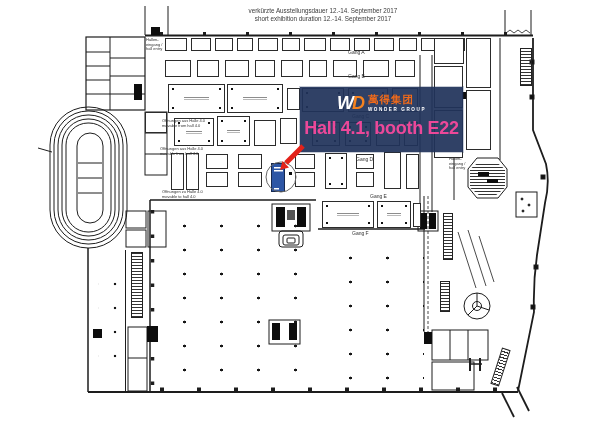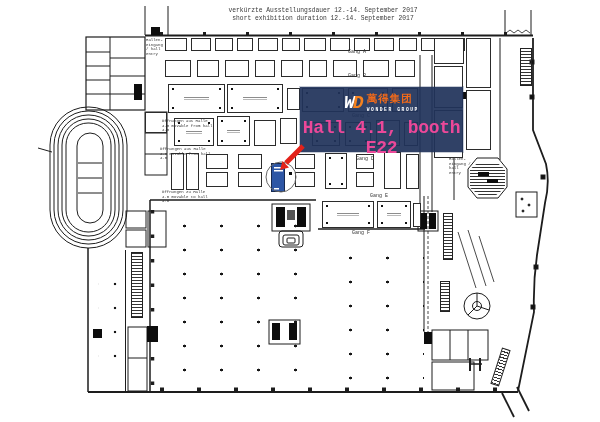--- a/index.html
+++ b/index.html
@@ -1,17 +1,17 @@
 <!DOCTYPE html>
 <html><head>
 <meta charset="utf-8">
 <style>
   html,body{margin:0;padding:0;background:#fff;}
   #stage{position:relative;width:600px;height:422px;background:#fff;overflow:hidden;
-         font-family:Liberation Mono, monospace;color:#222;}
+         font-family:Liberation Sans, sans-serif;color:#222;}
   #stage *{box-sizing:border-box;}
   
   .b{position:absolute;border:1px solid #2b2b2b;background:#fff;}
   .big{background-image:
     radial-gradient(circle at 4px 4px,#111 1.2px,transparent 1.5px),
     radial-gradient(circle at calc(100% - 4px) 4px,#111 1.2px,transparent 1.5px),
     radial-gradient(circle at 4px calc(100% - 4px),#111 1.2px,transparent 1.5px),
     radial-gradient(circle at calc(100% - 4px) calc(100% - 4px),#111 1.2px,transparent 1.5px);}
   .smudge::after{content:"";position:absolute;left:28%;right:28%;top:45%;height:1px;
     background:#8d8d8d;box-shadow:0 2px 0 #b9b9b9;}

